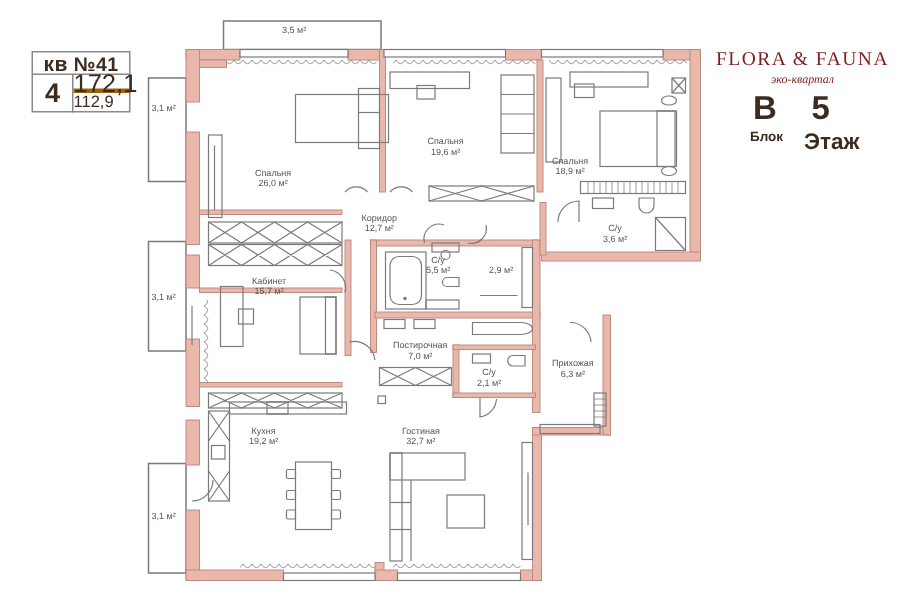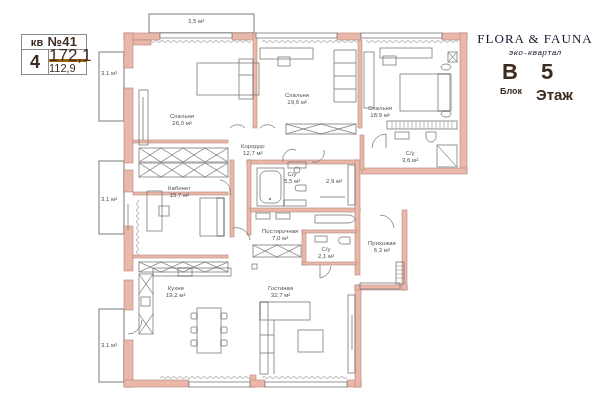--- a/index.html
+++ b/index.html
@@ -1,26 +1,26 @@
 <!DOCTYPE html>
 <html><head>
 <meta charset="utf-8">
 <style>
   html, body { margin:0; padding:0; background:#ffffff; }
   body { width:600px; height:400px; position:relative; overflow:hidden; font-family:"Liberation Sans", sans-serif; color:#333; }
   .info-box { position:absolute; left:21px; top:34px; width:66px; height:41px; border:1px solid #8a8a8a; box-sizing:border-box; }
   .info-title { position:absolute; left:0; top:0; width:100%; height:15px; border-bottom:1px solid #8a8a8a; box-sizing:border-box; text-align:center; font-size:13px; font-weight:bold; line-height:14px; color:#3d2b20; letter-spacing:0.3px; }
-  .info-title .kv { font-size:11px; }
+  .info-title .kv { font-size:14px; }
   .info-rooms { position:absolute; left:0; top:15px; width:27px; height:25px; border-right:1px solid #8a8a8a; box-sizing:border-box; text-align:center; font-size:18px; font-weight:bold; line-height:25px; color:#3d2b20; }
   .info-area1 { position:absolute; left:27px; top:15px; width:38px; height:12px; border-bottom:3px solid #a16207; box-sizing:border-box; text-align:left; font-size:17px; line-height:12px; color:#3d2b20; }
   .info-area2 { position:absolute; left:27px; top:27px; width:38px; height:13px; font-size:11px; line-height:13px; color:#3d2b20; }
 
-  .brand { position:absolute; left:476px; top:31px; width:118px; text-align:center; color:#0f172a; }
+  .brand { position:absolute; left:476px; top:31px; width:118px; text-align:center; color:#7f1d1d; }
   .brand-name { font-family:"Liberation Serif", serif; font-size:13px; letter-spacing:1px; }
-  .brand-sub { font-family:Liberation Mono, monospace; font-style:italic; font-size:8px; margin-top:1px; }
+  .brand-sub { font-family:Liberation Serif, serif; font-style:italic; font-size:8px; margin-top:1px; }
   .block-wrap { position:absolute; left:500px; top:59px; width:80px; height:50px; color:#3d2b20; }
   .block-letter { position:absolute; left:2px; top:0; font-size:22px; font-weight:bold; }
   .block-floor { position:absolute; left:41px; top:0; font-size:22px; font-weight:bold; }
   .block-label { position:absolute; left:0; top:27px; font-size:9px; font-weight:bold; }
   .floor-label { position:absolute; left:36px; top:27px; font-size:15px; font-weight:bold; }
 
   svg.plan { position:absolute; left:0; top:0; }
   .room-label { position:absolute; font-size:6px; color:#555; text-align:center; line-height:7px; white-space:nowrap; }
   .room-label span { display:block; }
 </style>

